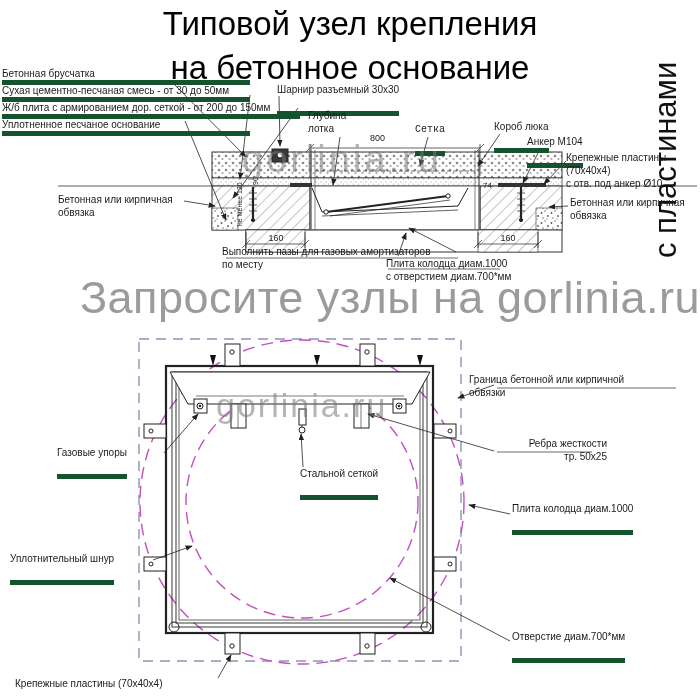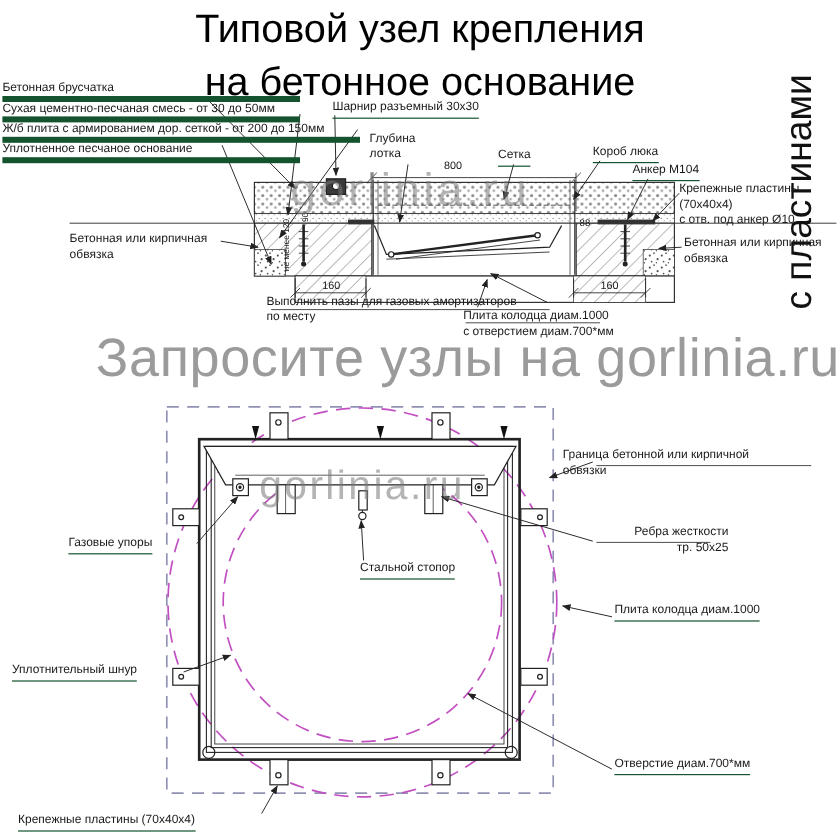--- a/index.html
+++ b/index.html
@@ -1,20 +1,20 @@
 <!DOCTYPE html>
 <html><head>
 <meta charset="utf-8">
 <style>
   html,body{margin:0;padding:0;background:#fff;}
   #stage{position:relative;width:700px;height:700px;background:#fff;overflow:hidden;
          font-family:"Liberation Sans",sans-serif;color:#1a1a1a;}
   #stage svg{position:absolute;left:0;top:0;z-index:1;}
   .lbl{position:absolute;font-size:10px;line-height:1.28;white-space:pre-line;z-index:10;color:#1a1a1a;}
-  .ul{border-bottom:1px solid #14532d;padding-bottom:1px;}
+  .ul{border-bottom:5px solid #14532d;padding-bottom:14px;}
   .ctr{text-align:left;}
   .title{position:absolute;left:0;top:2px;width:700px;text-align:center;font-size:33px;
          line-height:1.32;color:#000;white-space:pre-line;z-index:10;}
   .vnote{position:absolute;left:648px;top:258px;width:262px;font-size:31px;color:#111;
          transform:rotate(-90deg);transform-origin:0 0;z-index:10;}
   .wm{position:absolute;color:rgba(118,118,118,0.55);z-index:20;font-family:"Liberation Sans",sans-serif;}
   .wm-section{left:242px;top:138px;font-size:38px;letter-spacing:3px;}
   .wm-banner{left:0;top:272px;width:700px;text-align:right;font-size:45px;color:#9b9b9b;letter-spacing:0.5px;}
   .wm-plan{left:216px;top:386px;font-size:34px;letter-spacing:2px;}
   .dim{position:absolute;font-size:9px;z-index:10;}
@@ -238,47 +238,47 @@
     <div class="r" style="width:246px">Бетонная брусчатка</div>
     <div class="r" style="width:246px">Сухая цементно-песчаная смесь - от 30 до 50мм</div>
     <div class="r" style="width:296px">Ж/б плита с армированием дор. сеткой - от 200 до 150мм</div>
     <div class="r" style="width:246px">Уплотненное песчаное основание</div>
   </div>
 
   <div class="lbl ul" style="left:277px;top:84px;">Шарнир разъемный 30x30</div>
   <div class="lbl ctr" style="left:308px;top:110px;width:58px;">Глубина
 лотка</div>
   <div class="dim" style="left:370px;top:133px;width:30px;text-align:left;">800</div>
-  <div class="lbl ul" style="left:415px;top:124px;">Сетка</div>
+  <div class="lbl ul" style="left:415px;top:124px;font-family:Liberation Mono, monospace;">Сетка</div>
   <div class="lbl ul" style="left:494px;top:121px;">Короб люка</div>
   <div class="lbl ul" style="left:527px;top:136px;">Анкер М104</div>
   <div class="lbl ctr" style="left:566px;top:152px;width:134px;">Крепежные пластины (70x40x4)
 с отв. под анкер Ø10</div>
   <div class="lbl ctr" style="left:570px;top:197px;width:122px;">Бетонная или кирпичная
 обвязка</div>
   <div class="lbl ctr" style="left:58px;top:194px;width:126px;">Бетонная или кирпичная
 обвязка</div>
   <div class="dim" style="left:262px;top:233px;width:28px;text-align:center;">160</div>
   <div class="dim" style="left:494px;top:233px;width:28px;text-align:center;">160</div>
-  <div class="dim" style="left:483px;top:181px;font-size:8px;">88</div>
+  <div class="dim" style="left:483px;top:181px;font-size:8px;">74</div>
   <div class="dim rot" style="left:236px;top:226px;">не менее 120</div>
   <div class="dim rot" style="left:252px;top:185px;">90</div>
   <div class="lbl ctr" style="left:222px;top:246px;width:240px;">Выполнить пазы для газовых амортизаторов
 по месту</div>
   <div class="lbl" style="left:386px;top:258px;width:140px;">Плита колодца диам.1000
 с отверстием диам.700*мм</div>
 
   <div class="lbl" style="left:469px;top:374px;width:195px;">Граница бетонной или кирпичной
 обвязки</div>
   <div class="lbl" style="left:497px;top:438px;width:110px;text-align:right;">Ребра жесткости
 тр. 50x25</div>
   <div class="lbl ul" style="left:512px;top:503px;">Плита колодца диам.1000</div>
   <div class="lbl ul" style="left:512px;top:631px;">Отверстие диам.700*мм</div>
   <div class="lbl ul" style="left:15px;top:678px;">Крепежные пластины (70x40x4)</div>
   <div class="lbl ul" style="left:57px;top:447px;">Газовые упоры</div>
-  <div class="lbl ul" style="left:300px;top:468px;">Стальной стопор</div>
+  <div class="lbl ul" style="left:300px;top:468px;">Стальной сеткой</div>
   <div class="lbl ul" style="left:10px;top:553px;">Уплотнительный шнур</div>
 
   <div class="wm wm-section">gorlinia.ru</div>
   <div class="wm wm-banner">Запросите узлы на gorlinia.ru</div>
   <div class="wm wm-plan">gorlinia.ru</div>
 
 </div>
 
 </body></html>

